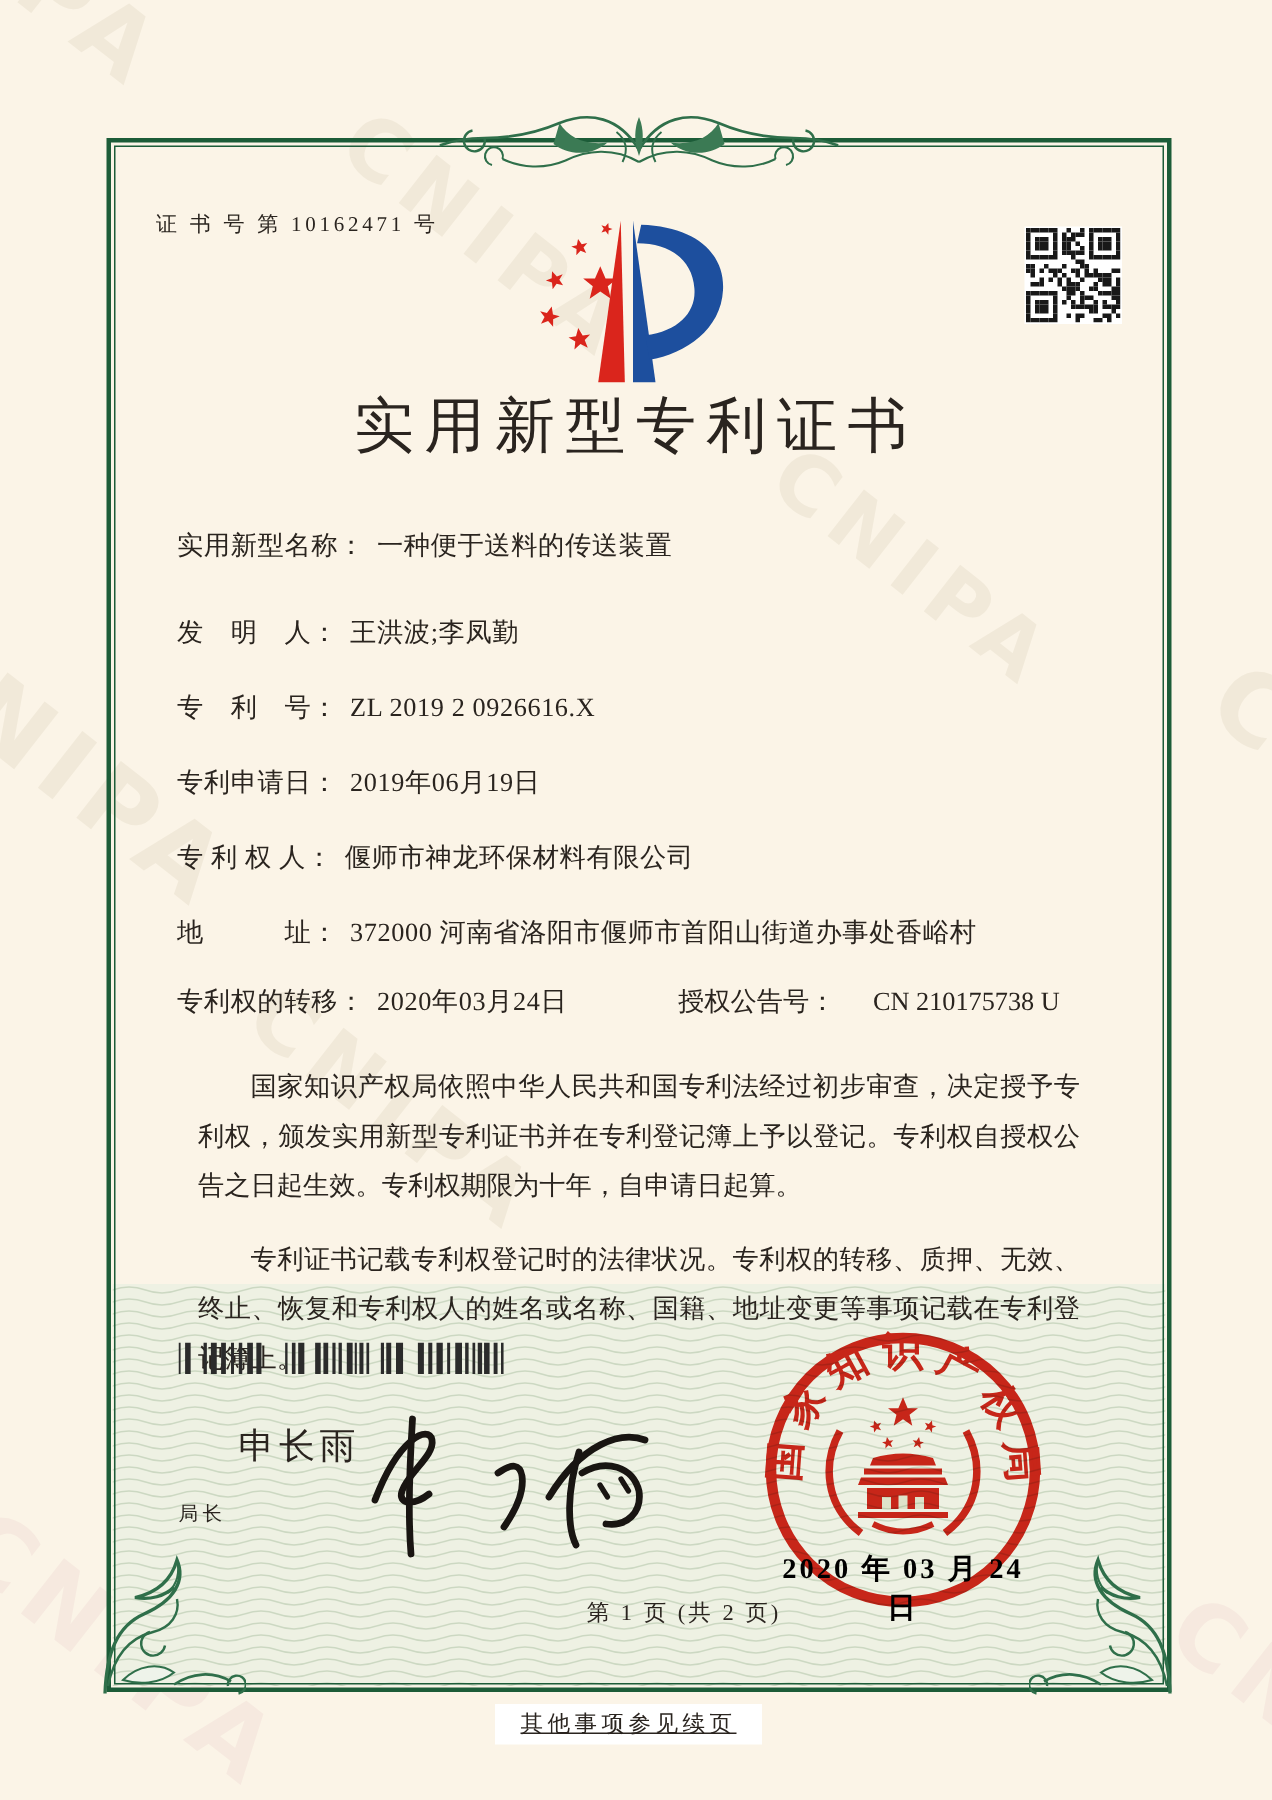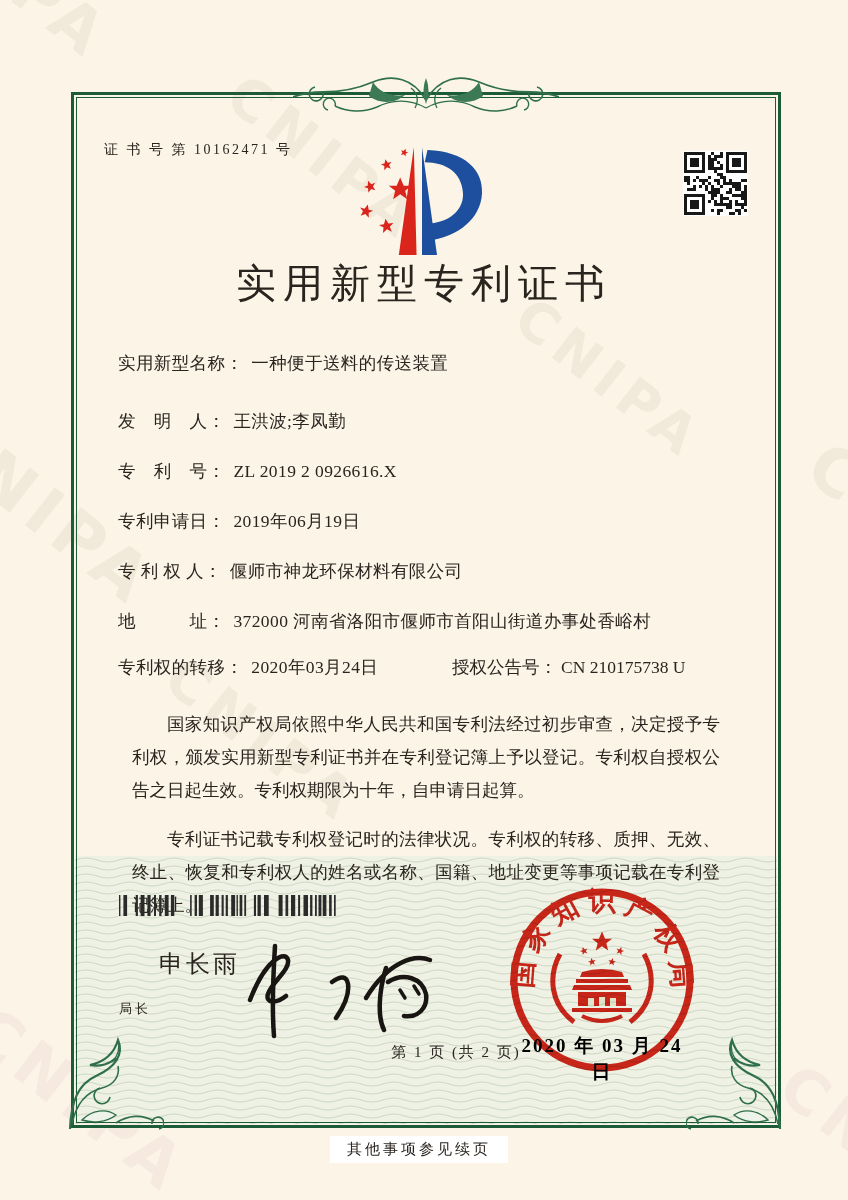--- a/index.html
+++ b/index.html
@@ -18,35 +18,35 @@
   .ornament{position:absolute;z-index:4;}
   
   .cert-no{position:absolute;left:104px;top:141px;font-size:14px;letter-spacing:2.5px;z-index:5;}
   .logo{position:absolute;left:353px;top:139px;z-index:5;}
   .qr{position:absolute;left:683px;top:151px;z-index:5;background:#fff;padding:1px;}
   .title{position:absolute;left:0;right:0;top:256px;text-align:center;font-size:40px;font-weight:normal;
          letter-spacing:7px;z-index:5;}
   .frow{position:absolute;left:118px;font-size:17.5px;letter-spacing:0.4px;white-space:nowrap;z-index:5;}
   .frow .flabel{margin-right:8px;}
   .frow2{position:absolute;left:452px;top:655px;font-size:17.5px;white-space:nowrap;z-index:5;}
-  .frow2 .flabel{margin-right:4px;}
+  .frow2 .flabel{margin-right:25px;}
   .body-text{position:absolute;left:116px;top:692px;width:620px;font-size:17.5px;line-height:33px;
              text-align:justify;z-index:5;}
   .body-text p{margin:16px;text-indent:2em;}
   .barcode{position:absolute;left:119px;top:895px;z-index:5;}
   .officer-title{position:absolute;left:119px;top:1000px;font-size:13px;letter-spacing:3px;z-index:5;}
   .officer-name{position:absolute;left:119px;top:948px;font-size:24px;letter-spacing:3px;z-index:5;margin-left:40px;}
   .signature{position:absolute;left:228px;top:938px;z-index:6;}
   .seal{position:absolute;left:504px;top:884px;z-index:6;mix-blend-mode:multiply;}
   .seal-date{position:absolute;left:512px;top:1033px;width:180px;text-align:center;font-size:19px;
              letter-spacing:2px;font-weight:bold;color:#000000;z-index:7;}
-  .page-info{position:absolute;left:71px;width:770px;top:1043px;text-align:center;font-size:15px;
+  .page-info{position:absolute;left:71px;width:770px;top:1066px;text-align:center;font-size:15px;
              letter-spacing:2px;z-index:5;}
   .note{position:absolute;left:330px;top:1136px;background:#ffffff;padding:4px 17px;font-size:15px;
-        letter-spacing:3px;z-index:5;}
+        letter-spacing:3px;z-index:5;text-decoration:underline;}
 </style>
 </head>
 <body>
 
 <svg width="0" height="0" style="position:absolute" aria-hidden="true">
   <defs>
     <path id="star" d="M0,-10 L2.94,-3.09 L9.51,-3.09 L4.16,1.18 L5.88,8.09 L0,4 L-5.88,8.09 L-4.16,1.18 L-9.51,-3.09 L-2.94,-3.09 Z"></path>
     <g id="corner-orn">
       <path d="M6,97 C7,70 14,52 32,44 C52,35 60,22 54,8 C50,22 40,30 26,33 C36,35 46,32 52,26" fill="none" stroke="#2f6f4a" stroke-width="2.2"></path>
       <path d="M8,92 C12,72 22,60 38,56 C50,53 56,44 54,34" fill="none" stroke="#2f6f4a" stroke-width="1.6"></path>

